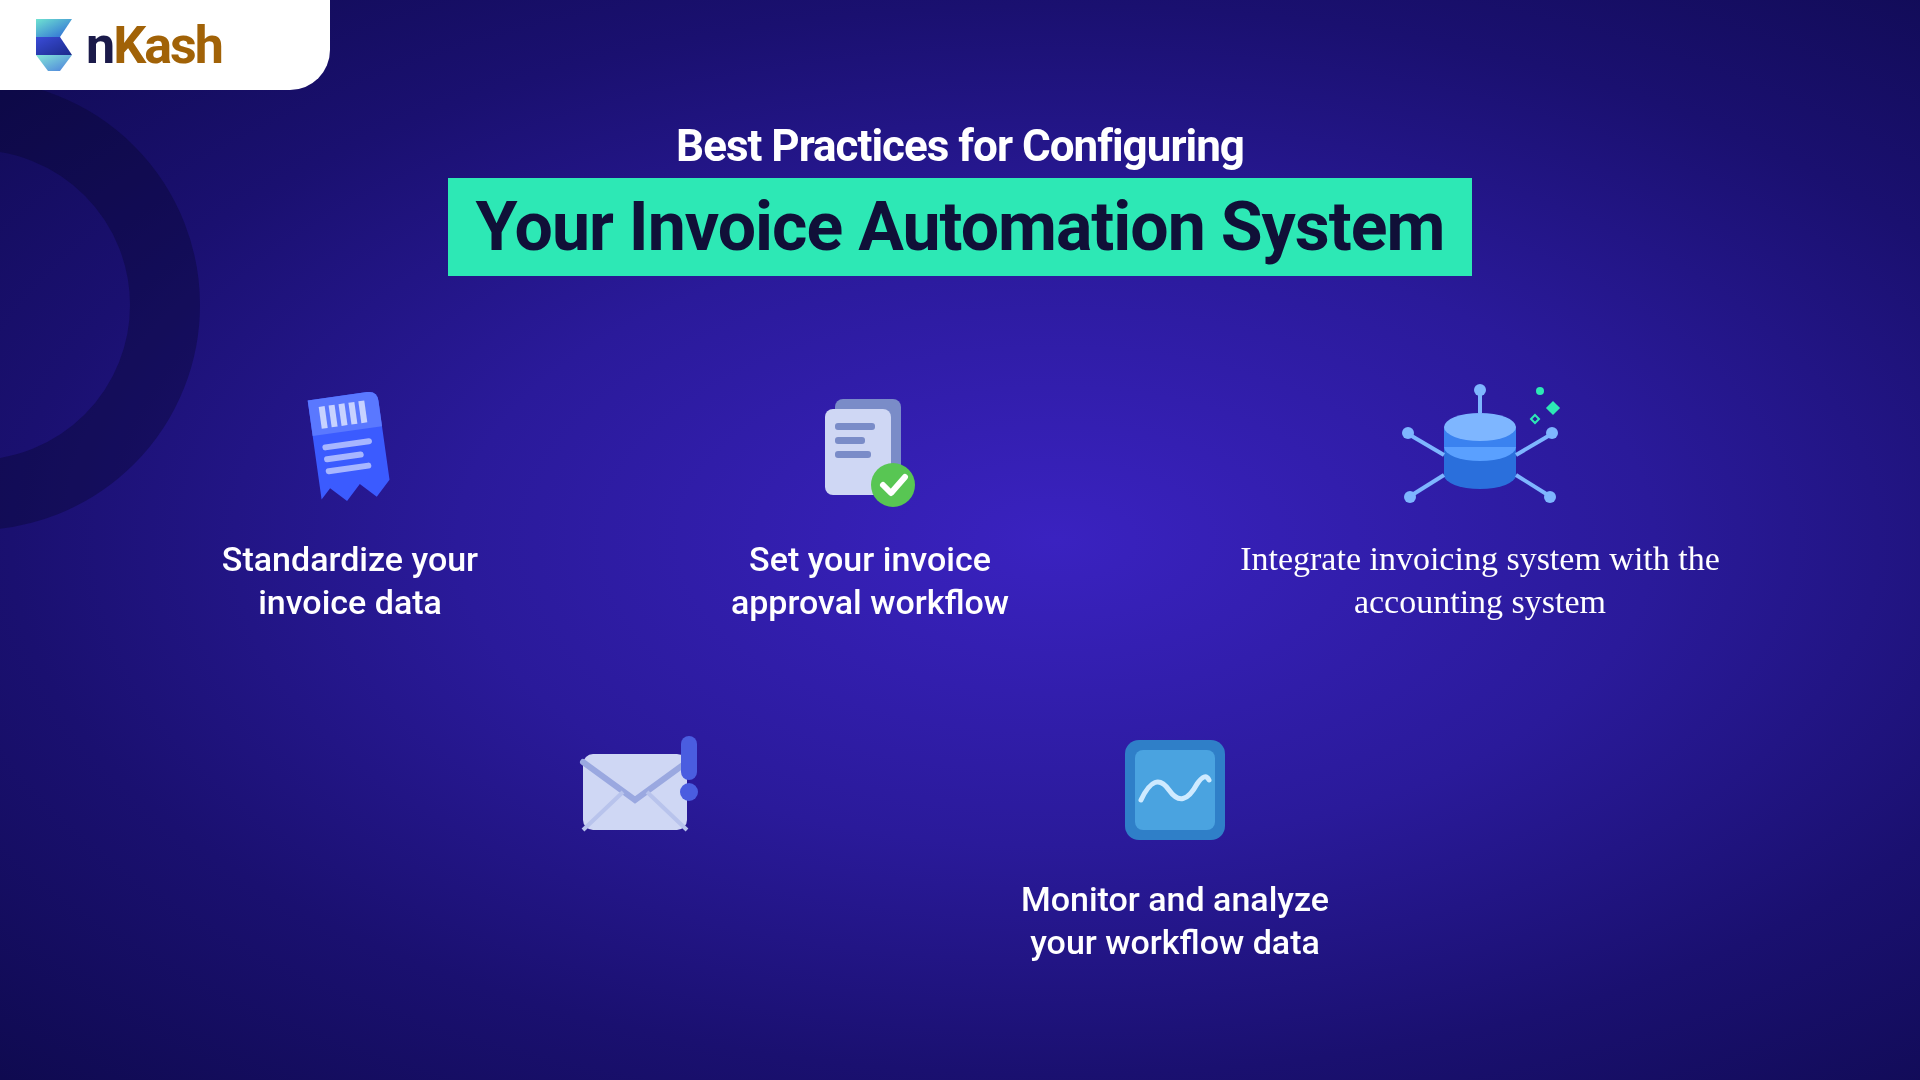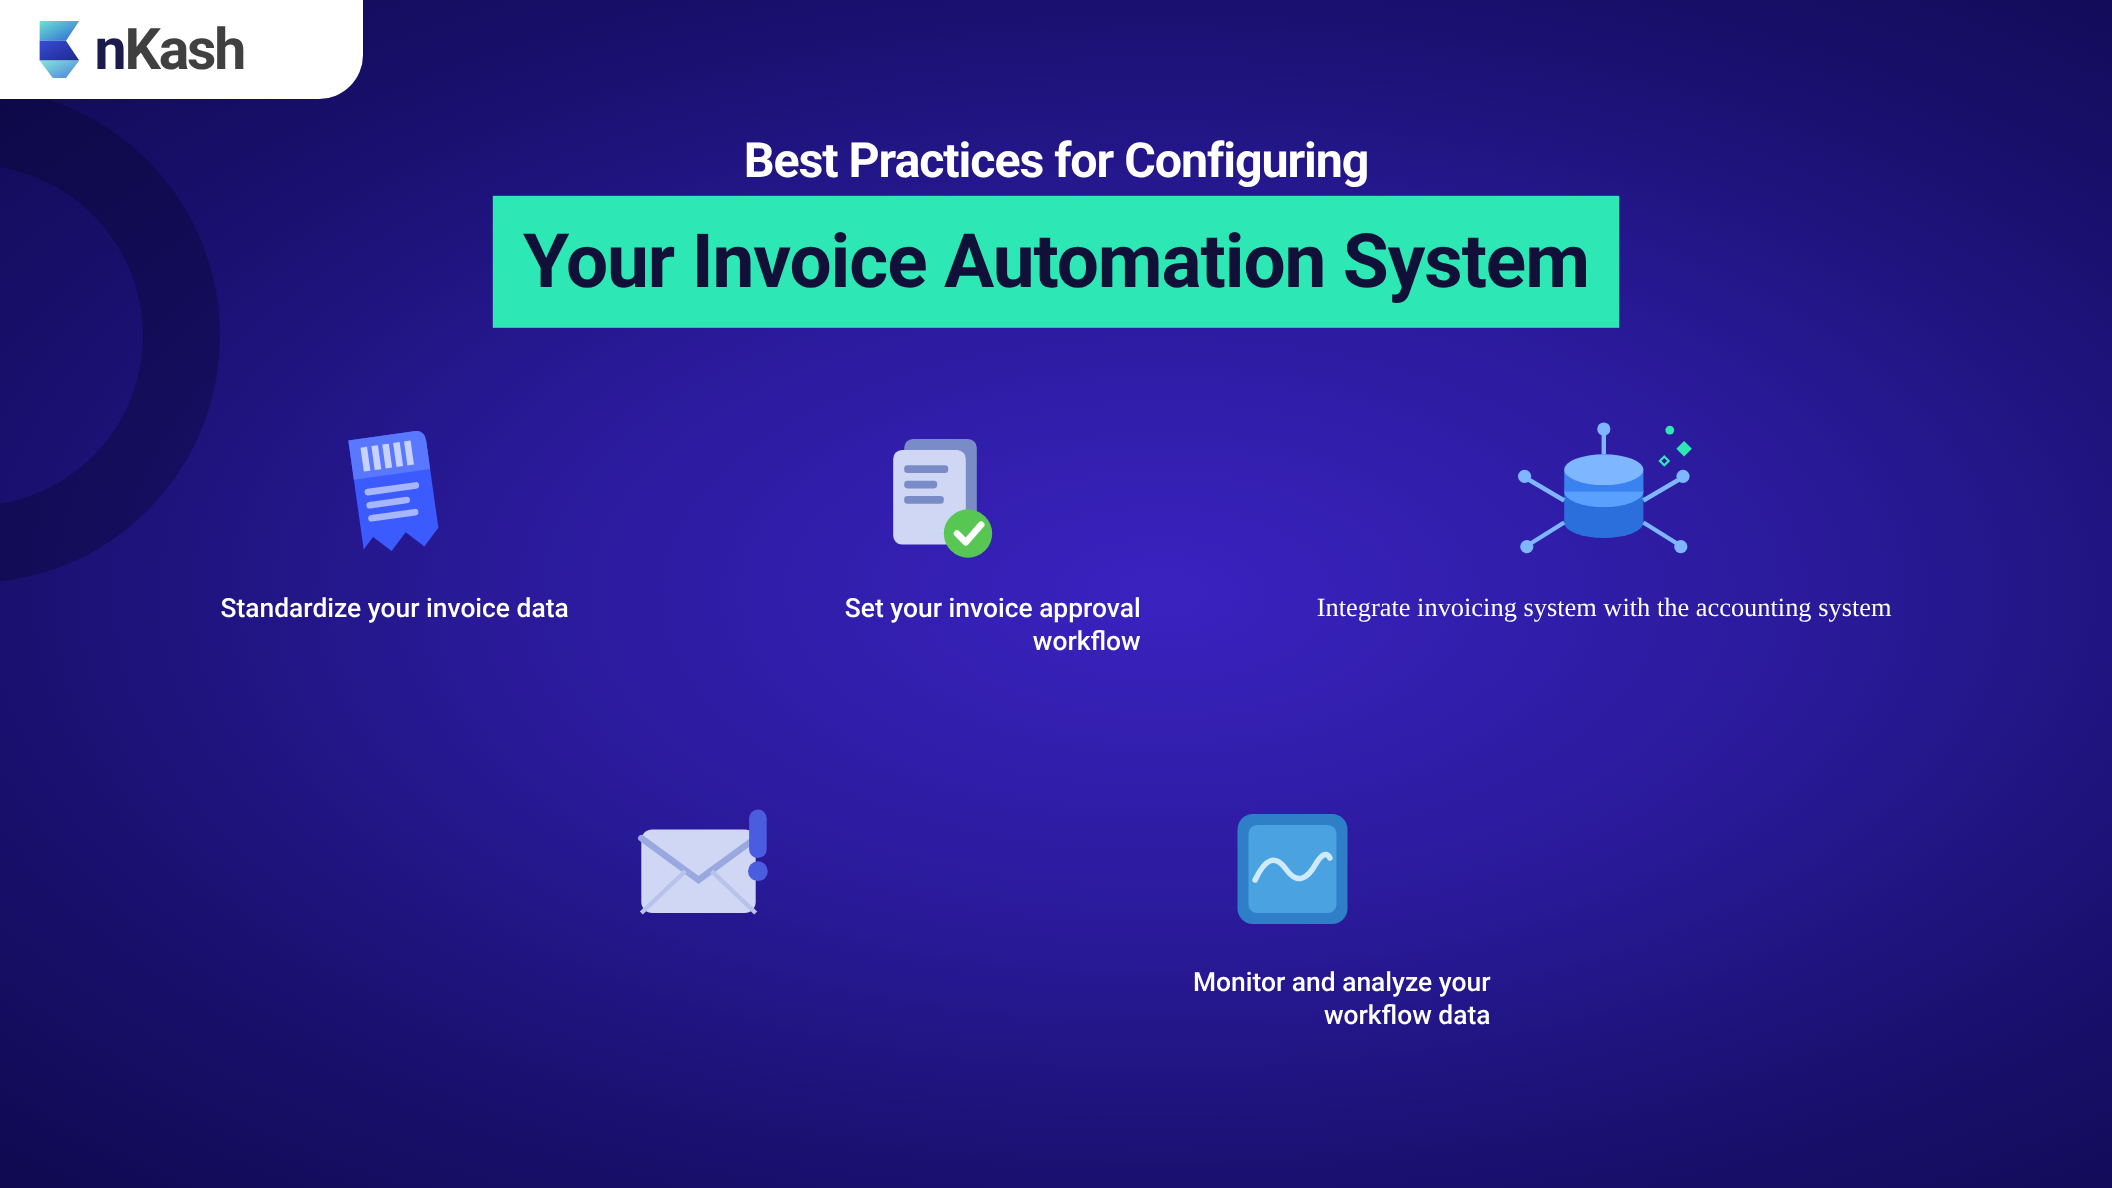--- a/index.html
+++ b/index.html
@@ -34,21 +34,21 @@
     padding-left: 30px;
   }
   .logo-wrap { display: flex; align-items: center; gap: 6px; }
   .logo-text {
     font-size: 52px;
     font-weight: 700;
     color: #1b1a4a;
     letter-spacing: -2px;
   }
   .logo-n { color: #1b1a4a; }
-  .logo-kash { color: #404040; }
+  .logo-kash { color: #a16207; }
   .headline {
     position: absolute;
     top: 120px;
     left: 50%;
     transform: translateX(-50%);
     text-align: center;
     width: 100%;
   }
   .headline-line1 {
     color: #fff;
@@ -56,35 +56,35 @@
     font-weight: 700;
     letter-spacing: -1px;
   }
   .headline-line2 {
     display: inline-block;
     background: #2de8b5;
     color: #101038;
     font-size: 68px;
     font-weight: 700;
     letter-spacing: -1px;
-    padding: 20px 28px;
+    padding: 9px 28px;
     margin-top: 6px;
   }
   .row { position: absolute; left: 0; width: 100%; display: flex; justify-content: center; gap: 160px; }
   .row1 { top: 380px; }
   .row2 { top: 720px; gap: 280px; }
   .item {
     display: flex;
     flex-direction: column;
     align-items: center;
     text-align: center;
     color: #fff;
   }
   .item-icon { height: 140px; display: flex; align-items: center; justify-content: center; margin-bottom: 18px; }
-  .item-text { font-size: 24px; font-weight: 500; line-height: 1.25; text-align: right; }
+  .item-text { font-size: 34px; font-weight: 500; line-height: 1.25; }
   .w-narrow .item-text { max-width: 360px; }
   .w-wide .item-text { max-width: 540px; font-family: Liberation Serif, serif; }
 </style>
 </head>
 <body>
 
 <div class="circle-bg"></div>
 
 <div class="logo-tab">
   <div class="logo-wrap">

